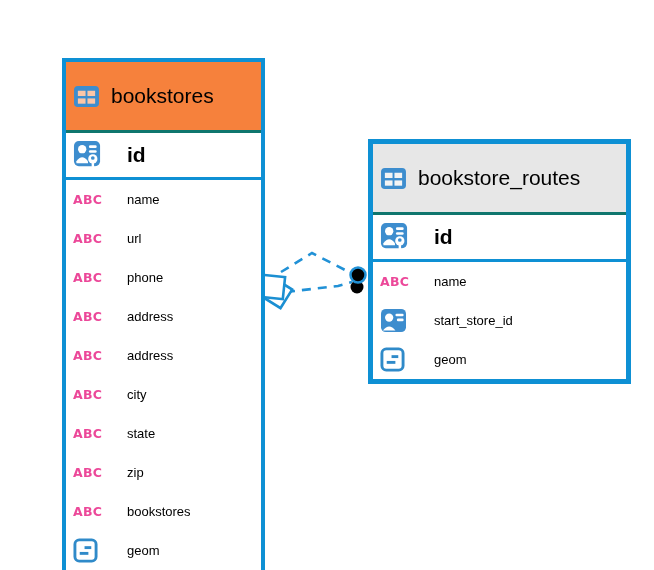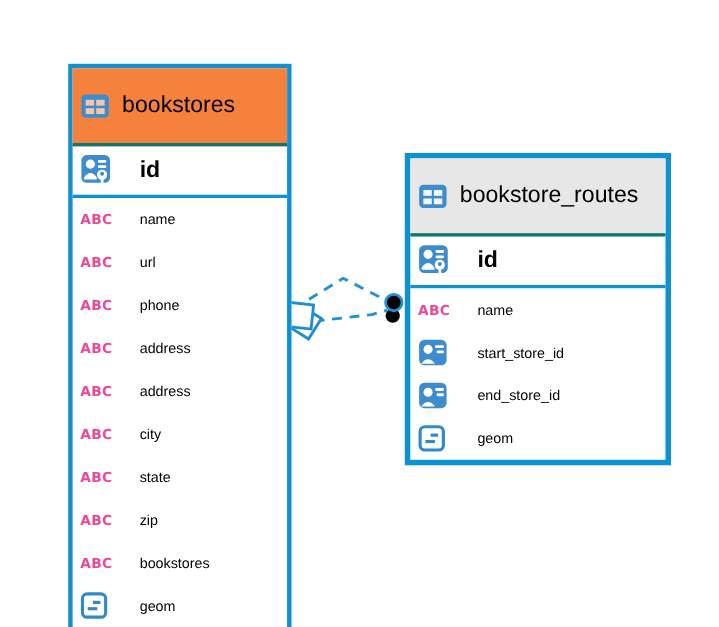--- a/index.html
+++ b/index.html
@@ -1,21 +1,21 @@
 <!DOCTYPE html>
 <html><head>
 <meta charset="utf-8">
 <style>
   html,body{margin:0;padding:0;background:#ffffff;}
   body{width:654px;height:570px;font-family:"Liberation Sans",sans-serif;}
   .canvas{position:relative;width:654px;height:570px;background:#ffffff;overflow:hidden;}
 
   .table-card{position:absolute;background:#ffffff;border:4px solid #0E90D4;box-sizing:border-box;}
   #table-0{left:62px;top:58px;width:203px;}
-  #table-1{left:368px;top:139px;width:242px;border-width:5px;text-align:center;}
+  #table-1{left:368px;top:139px;width:263px;border-width:5px;text-align:center;}
 
   .t-header{display:flex;align-items:center;height:44px;border-bottom:3px solid #0f766e;padding:12px 7px;gap:8px;}
   .t-title{font-size:21px;color:#000;white-space:nowrap;}
 
   .row{display:flex;align-items:center;height:39px;padding:0 7px;gap:24px;}
   .row.key{height:44px;border-bottom:3px solid #0E90D4;}
   .col-name{font-size:13px;color:#000;white-space:nowrap;}
   .row.key .col-name{font-weight:bold;font-size:21px;}
 
   .icon{width:30px;flex:0 0 30px;display:flex;align-items:center;justify-content:flex-start;}
@@ -185,32 +185,20 @@
               <circle cx="9.5" cy="10" r="4.3" fill="#fff"></circle>
               <path d="M3 23.5 q6.5 -8.5 13 0 z" fill="#fff"></path>
               <rect x="16" y="6" width="8.5" height="2.7" rx="1.3" fill="#fff"></rect>
               <rect x="17.5" y="11" width="7" height="2.7" rx="1.3" fill="#fff"></rect>
             </svg>
           </span>
           <span class="col-name">start_store_id</span>
         </div>
         <div class="row">
           <span class="icon">
-            <svg width="27" height="25" viewBox="0 0 28 26">
-              <rect x="1" y="1" width="26" height="24" rx="5" fill="#3D8DCE"></rect>
-              <circle cx="9.5" cy="10" r="4.3" fill="#fff"></circle>
-              <path d="M3 23.5 q6.5 -8.5 13 0 z" fill="#fff"></path>
-              <rect x="16" y="6" width="8.5" height="2.7" rx="1.3" fill="#fff"></rect>
-              <rect x="17.5" y="11" width="7" height="2.7" rx="1.3" fill="#fff"></rect>
-            </svg>
-          </span>
-          <span class="col-name">end_store_id</span>
-        </div>
-        <div class="row">
-          <span class="icon">
             <svg width="25" height="25" viewBox="0 0 26 26">
               <rect x="2" y="2" width="22" height="22" rx="4.5" fill="#fff" stroke="#2F8AC9" stroke-width="3"></rect>
               <rect x="12" y="8.5" width="7" height="3" fill="#2F8AC9"></rect>
               <rect x="7" y="14.5" width="9" height="3" fill="#2F8AC9"></rect>
             </svg>
           </span>
           <span class="col-name">geom</span>
         </div>
       </div>
   </div>

